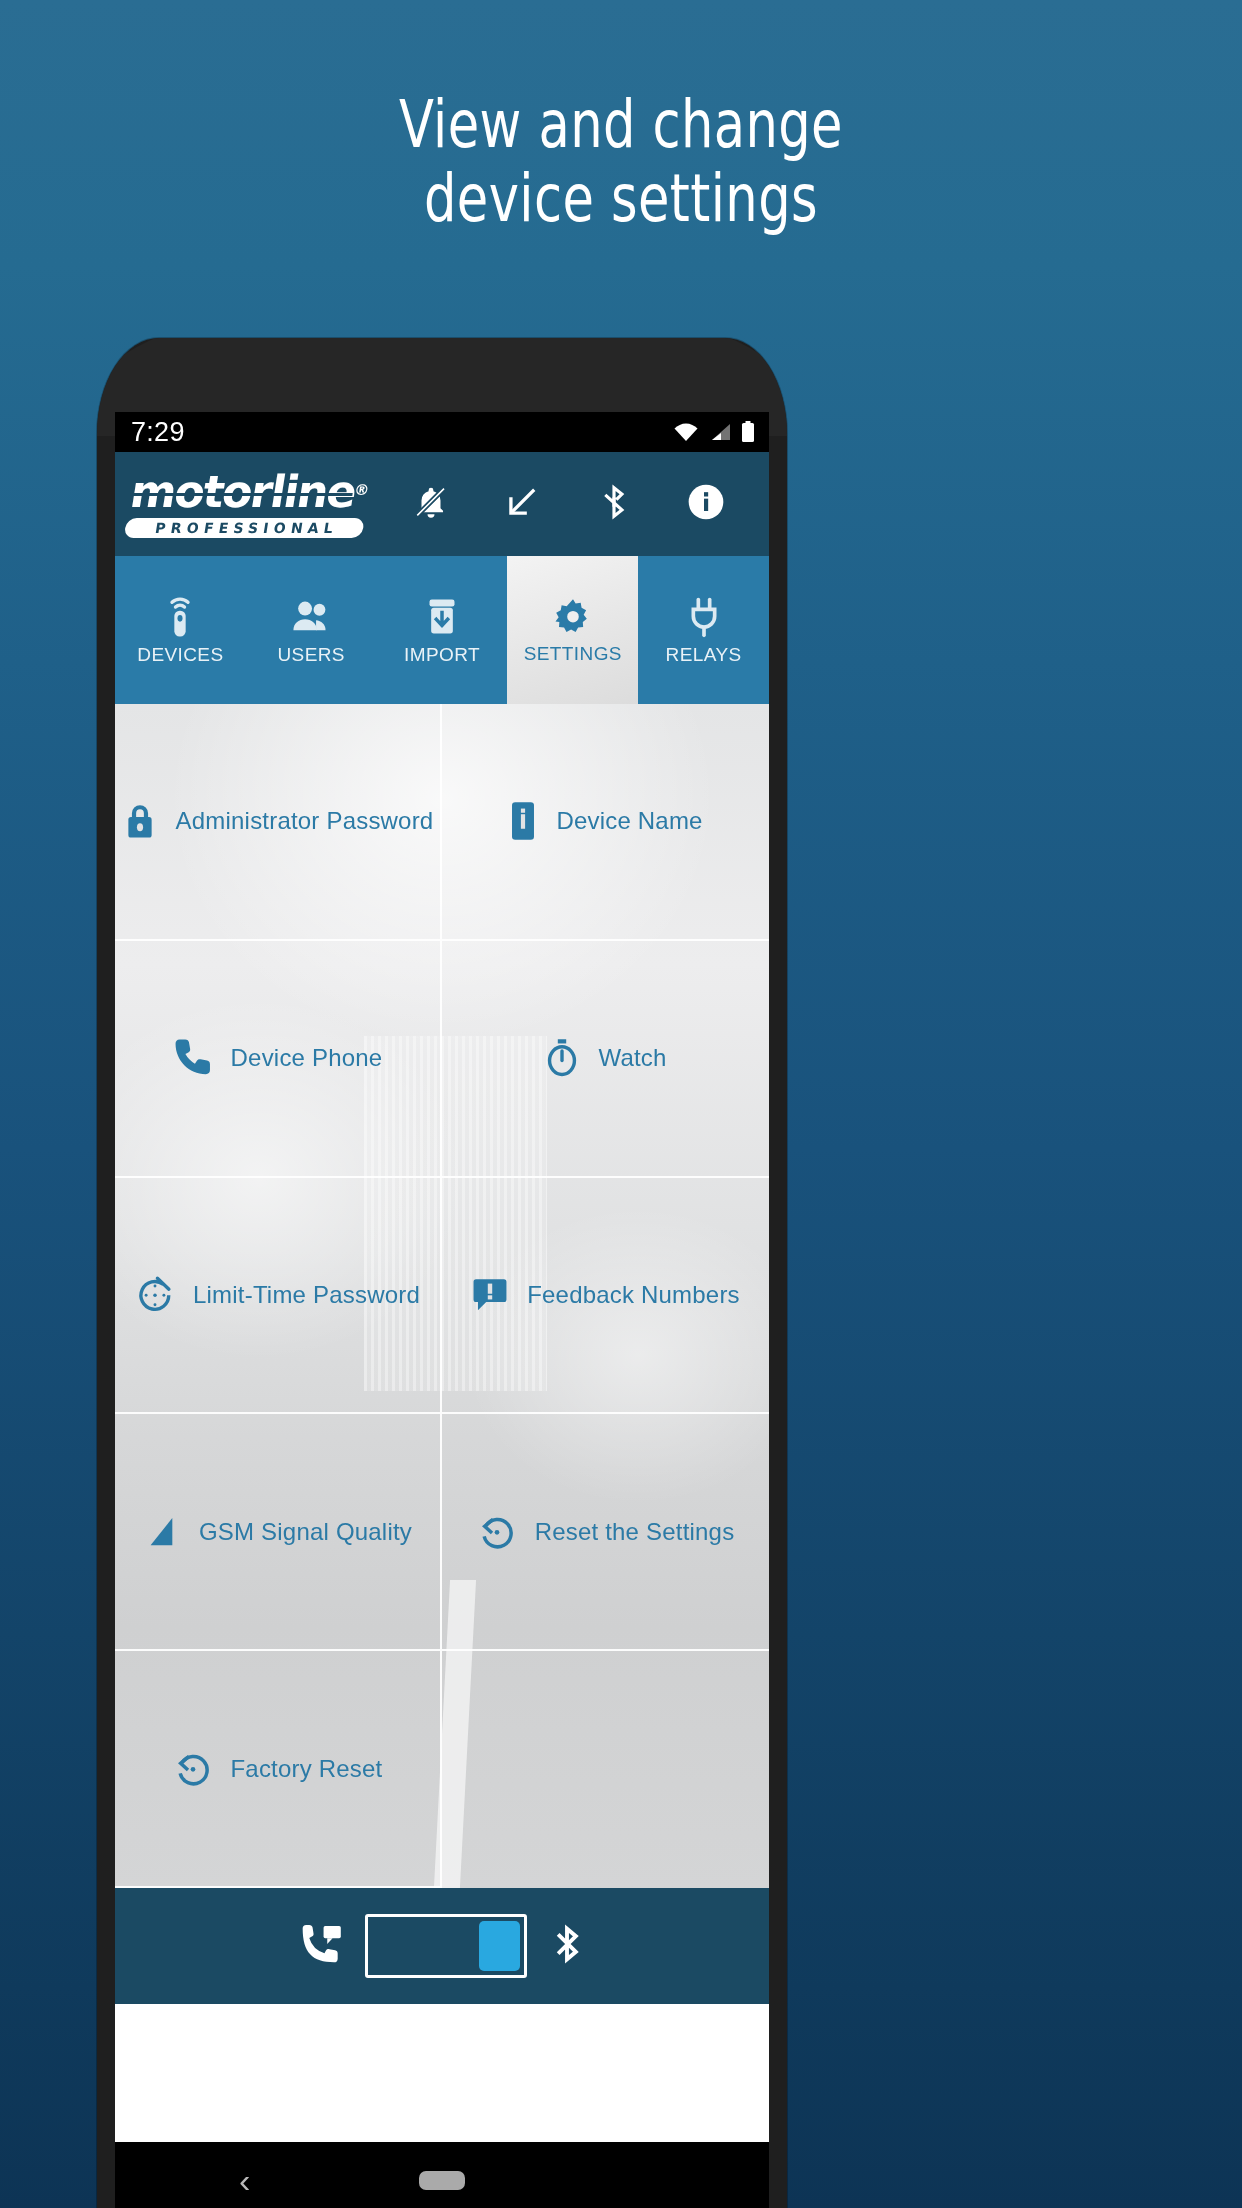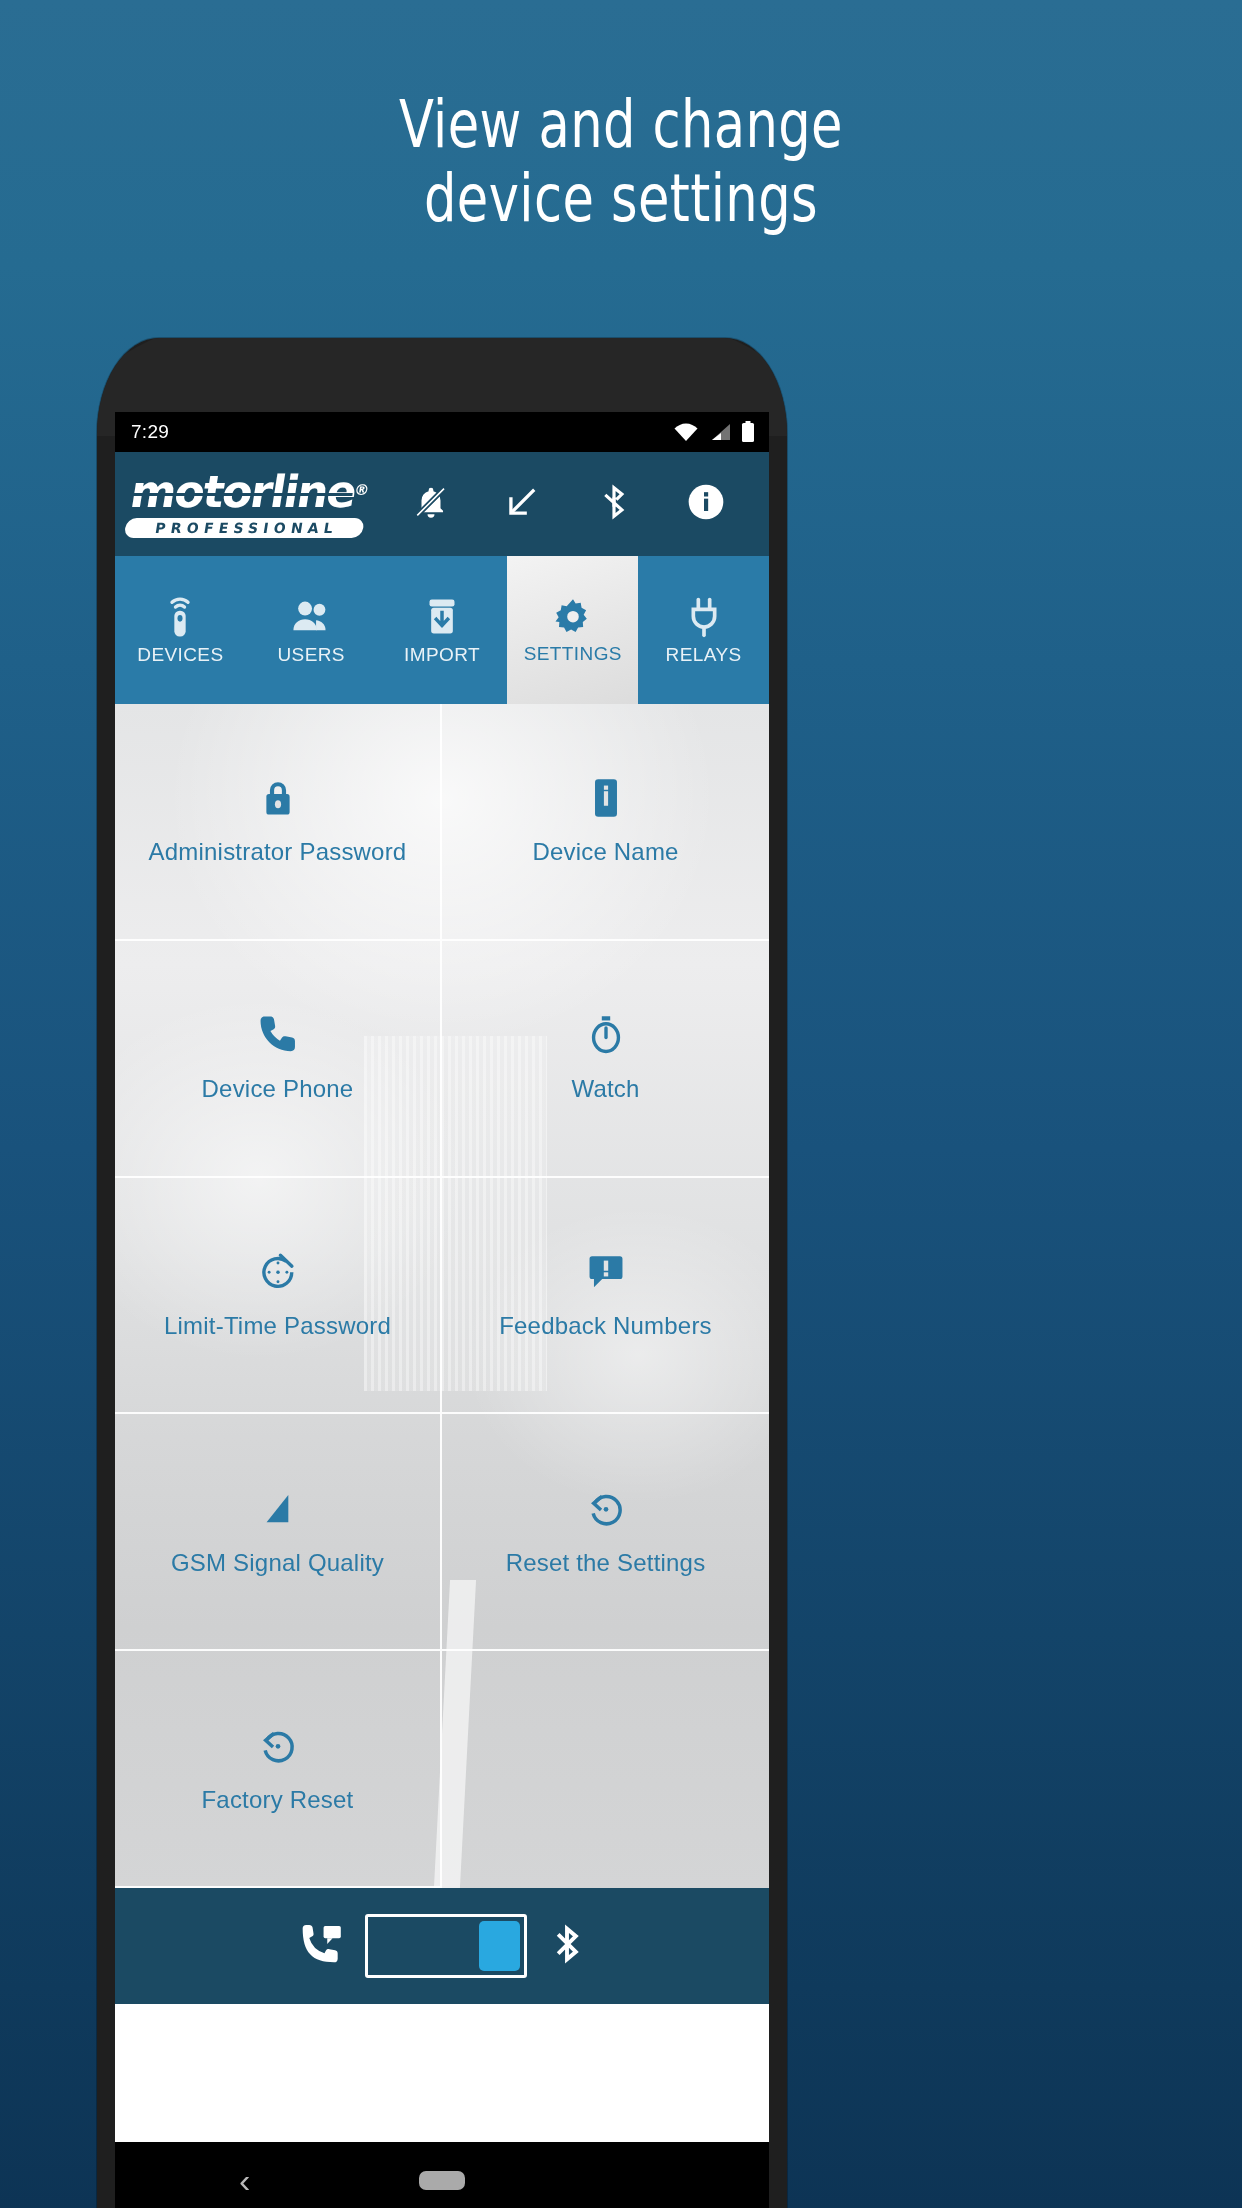--- a/index.html
+++ b/index.html
@@ -69,21 +69,21 @@
   .statusbar {
     height: 40px;
     background: #000000;
     display: flex;
     align-items: center;
     justify-content: space-between;
     padding: 0 14px 0 16px;
   }
   .sb-clock {
     color: #ffffff;
-    font-size: 19px;
+    font-size: 27px;
     font-weight: 500;
     letter-spacing: 0.3px;
   }
   .sb-icons { display: flex; align-items: center; gap: 9px; }
   .sb-icons svg { display: block; }
 
   
   .appbar {
     height: 104px;
     background: #1b4a63;
@@ -205,21 +205,21 @@
 
   .grid {
     position: relative;
     display: grid;
     grid-template-columns: 1fr 1fr;
     grid-template-rows: repeat(5, 1fr);
     height: 100%;
   }
   .cell {
     display: flex;
-    flex-direction: column;
+    flex-direction: row;
     align-items: center;
     justify-content: center;
     gap: 18px;
     border-right: 2px solid rgba(255,255,255,0.92);
     border-bottom: 2px solid rgba(255,255,255,0.92);
     color: #2b7aa6;
   }
   .cell:nth-child(2n) { border-right: none; }
   .cell .cell-label {
     font-size: 24px;

